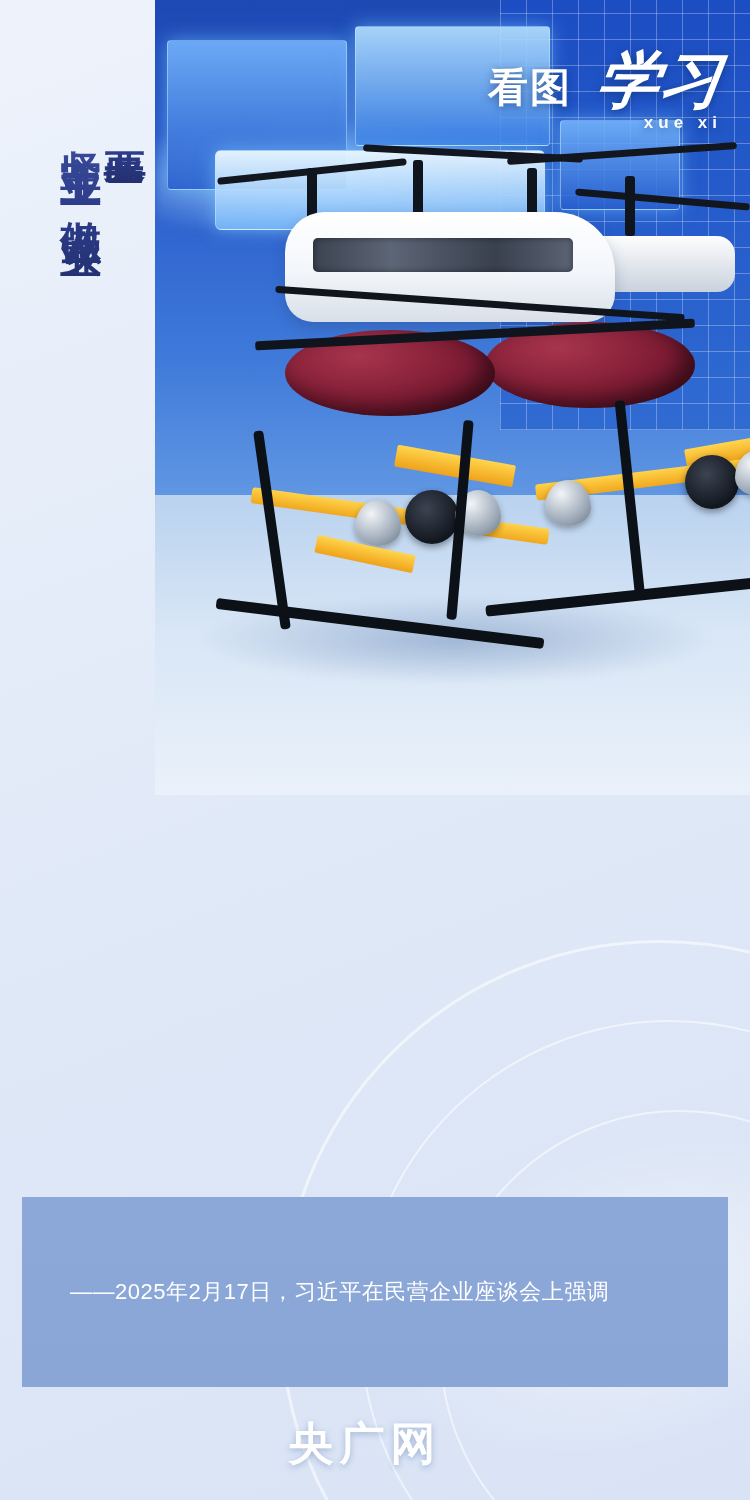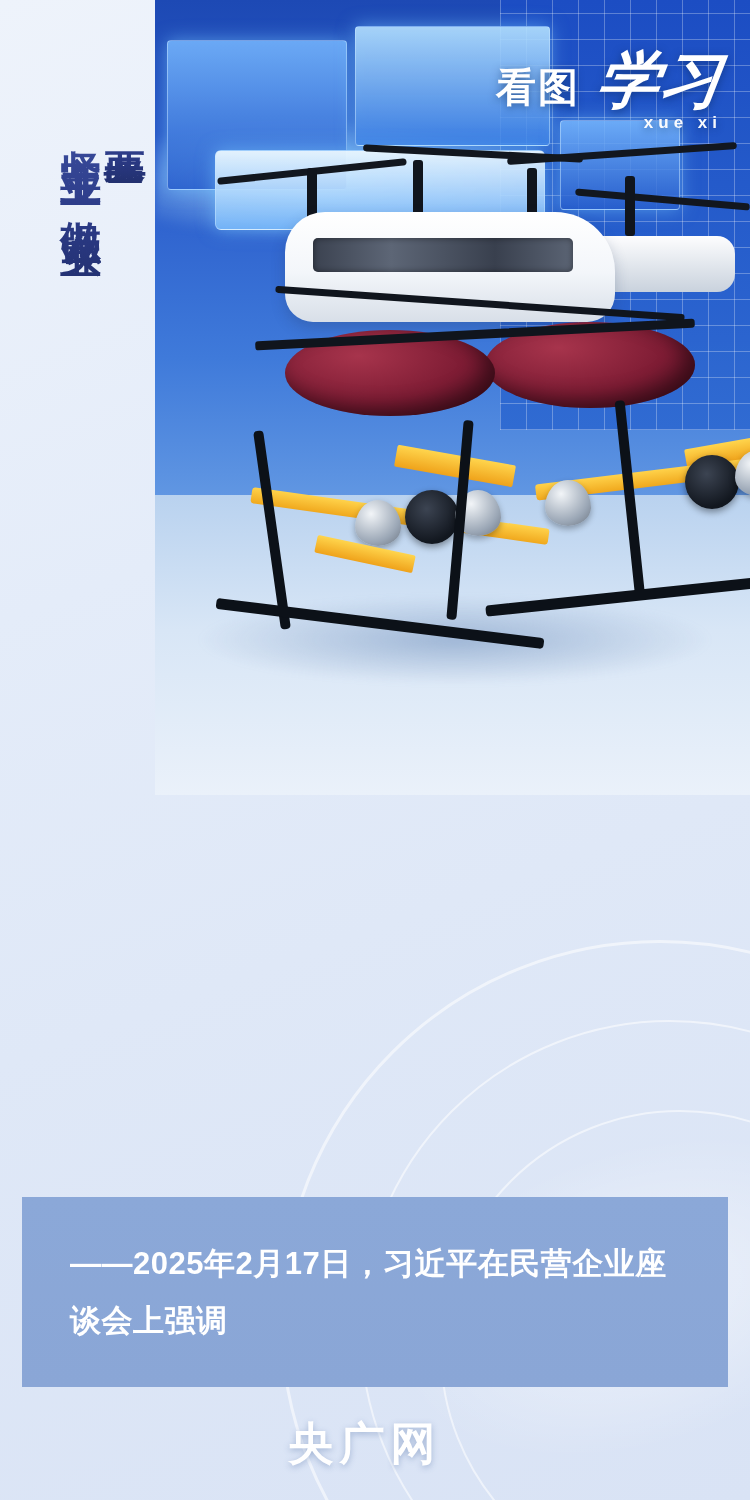--- a/index.html
+++ b/index.html
@@ -166,21 +166,21 @@
   .yp1 { left:240px; top:455px; width:120px; height:22px; transform:rotate(10deg); }
   .yp2 { left:530px; top:440px; width:110px; height:20px; transform:rotate(-10deg); }
   .yp3 { left:160px; top:545px; width:100px; height:18px; transform:rotate(12deg); }
 
   
   .badge {
     position:absolute; right:28px; top:54px;
     text-align:right; color:#ffffff;
     text-shadow:0 2px 8px rgba(10,40,90,.55);
   }
-  .badge-row { display:flex; align-items:flex-end; justify-content:flex-end; gap:18px; }
+  .badge-row { display:flex; align-items:flex-end; justify-content:flex-end; gap:26px; }
   .badge-kan {
     font-size:40px; font-weight:700; line-height:1;
     letter-spacing:2px;
   }
   .badge-xue {
     font-family:"Liberation Serif", serif;
     font-size:62px; font-weight:700; line-height:.85;
     font-style:italic;
     transform:skewX(-8deg);
   }
@@ -228,24 +228,23 @@
   
   .attrib {
     position:absolute; left:22px; top:1197px;
     width:706px; height:190px;
     background:linear-gradient(180deg,#8ba8d8 0%,#8aa6d6 100%);
     display:flex; align-items:center;
   }
   .attrib-text {
     padding:0 48px;
     color:#ffffff;
-    font-size:31px;
+    font-size:22px;
     line-height:1.85;
     letter-spacing:.5px;
-    font-weight:bold;
   }
 
   
   .footer {
     position:absolute; left:0; bottom:0; width:730px; height:113px;
     display:flex; align-items:center; justify-content:center;
   }
   .footer-logo {
     font-size:45px; font-weight:700; letter-spacing:6px;
     color:#ffffff;

